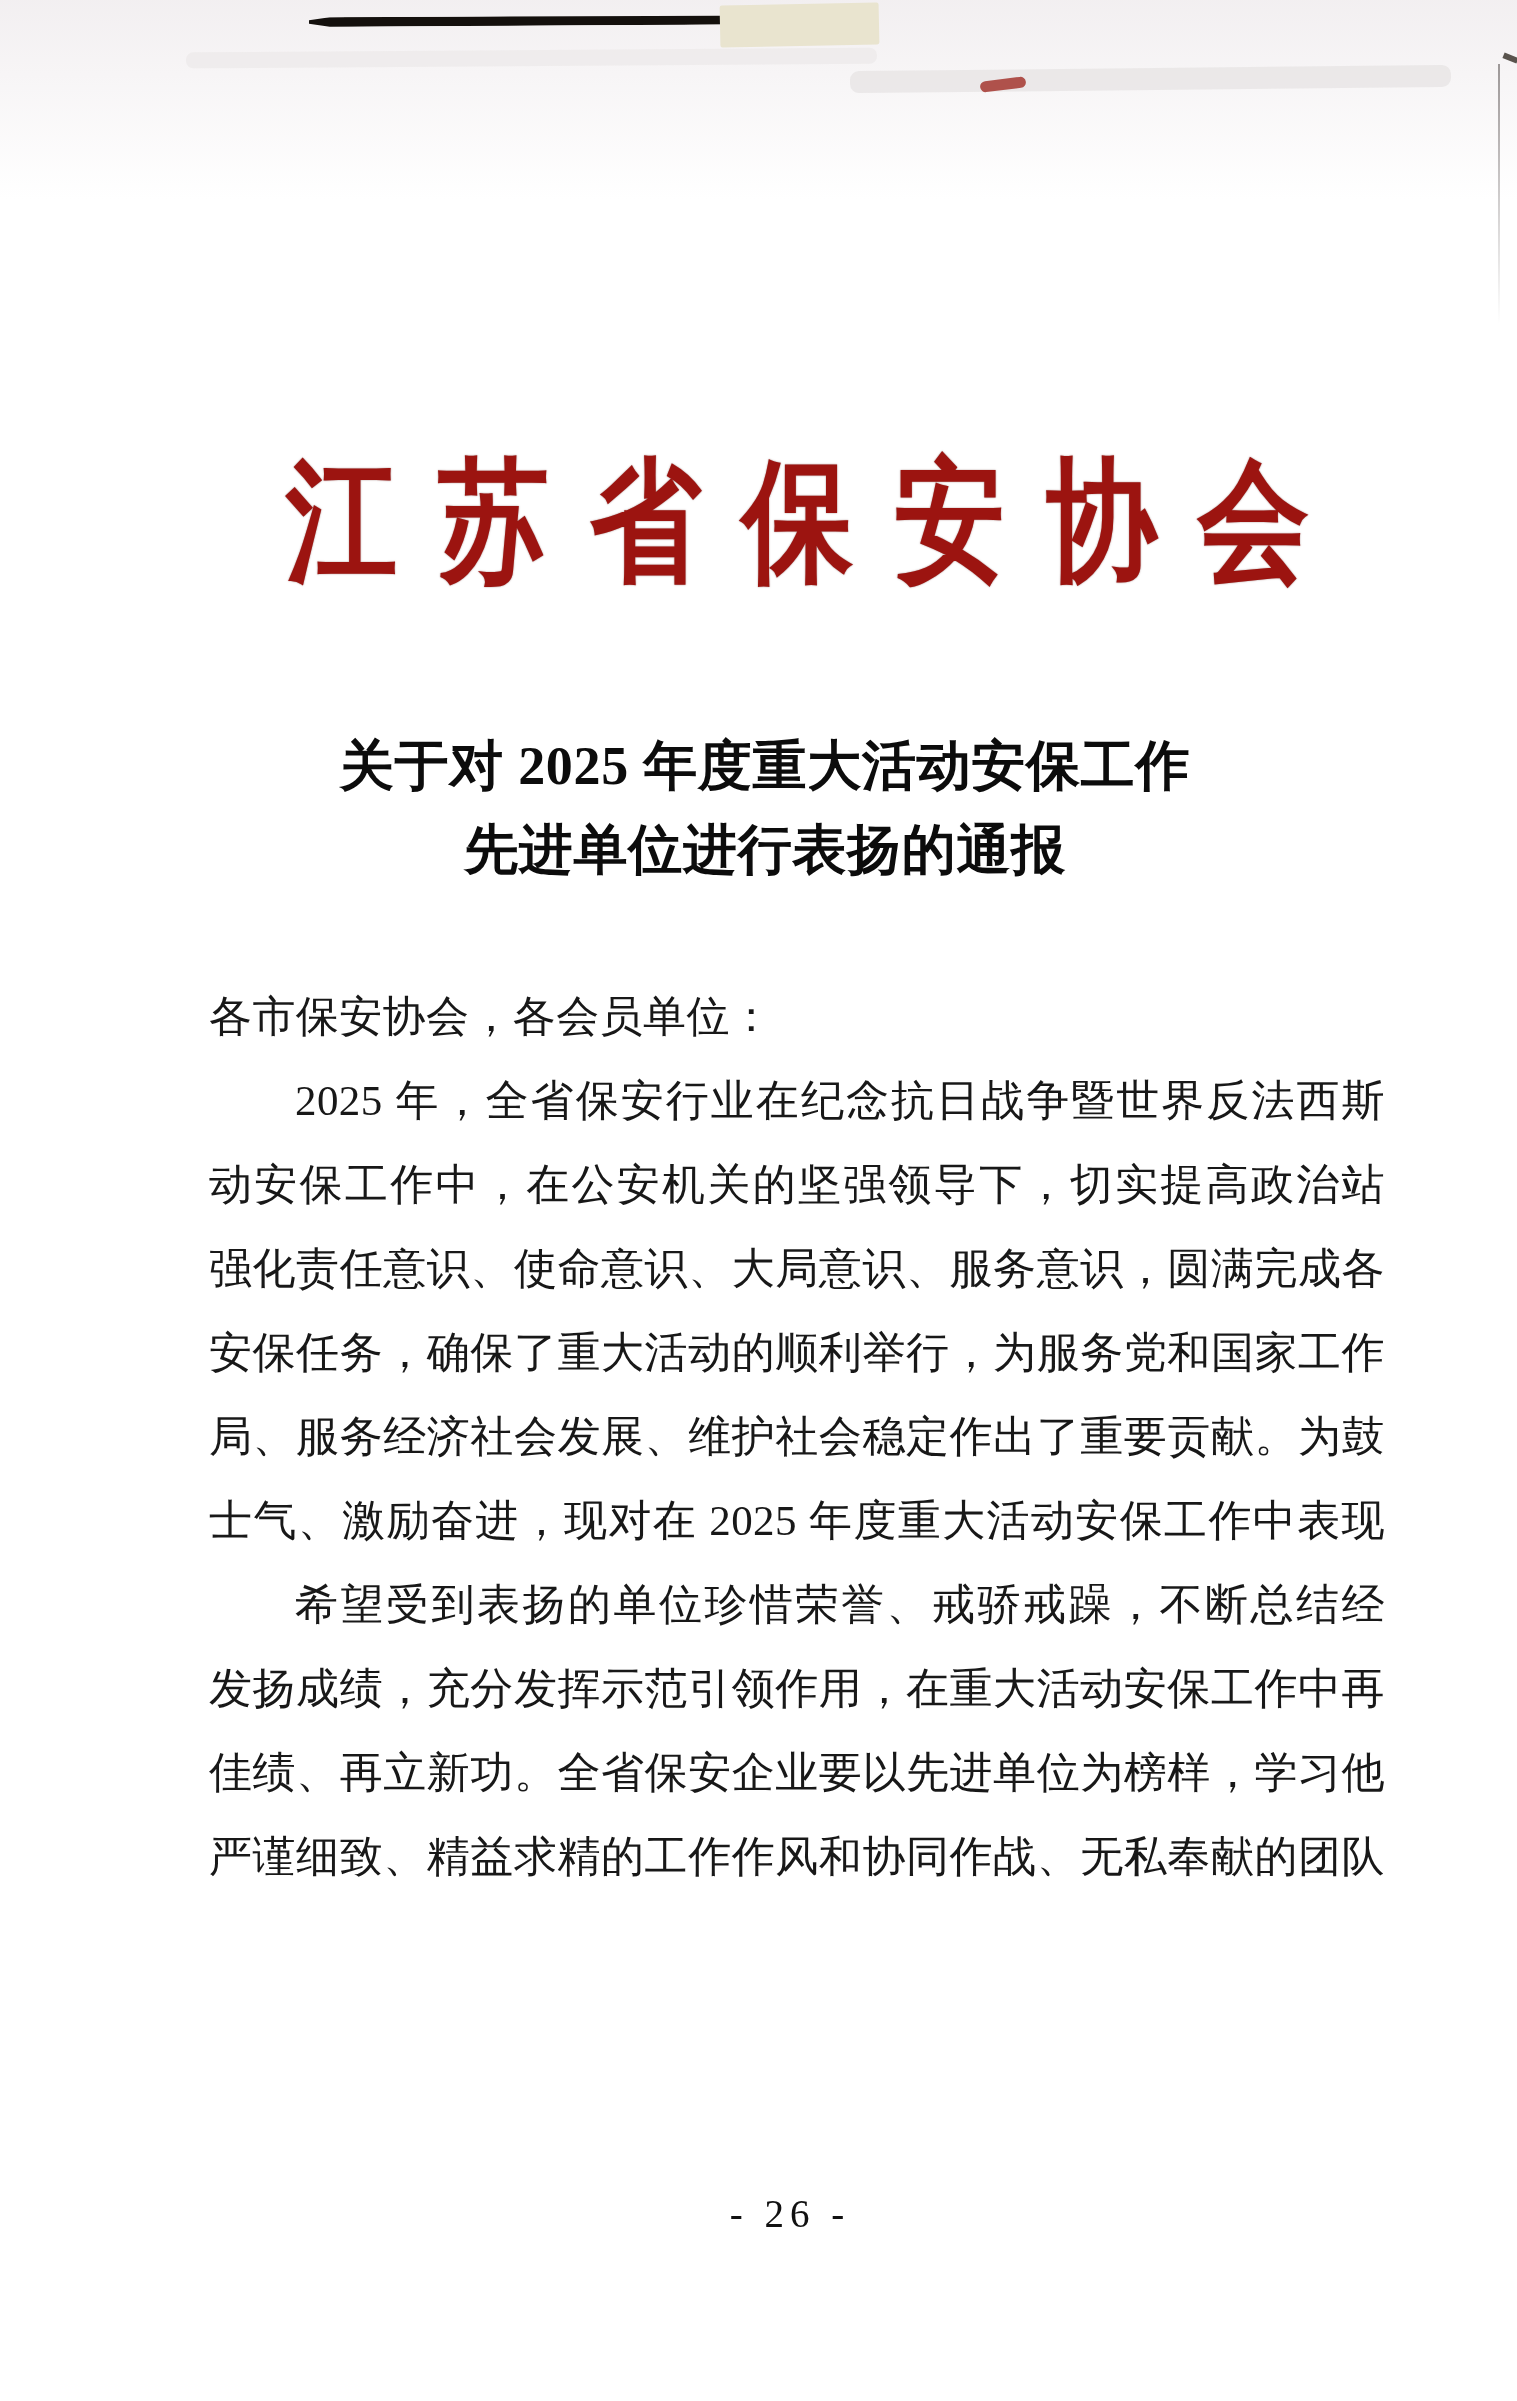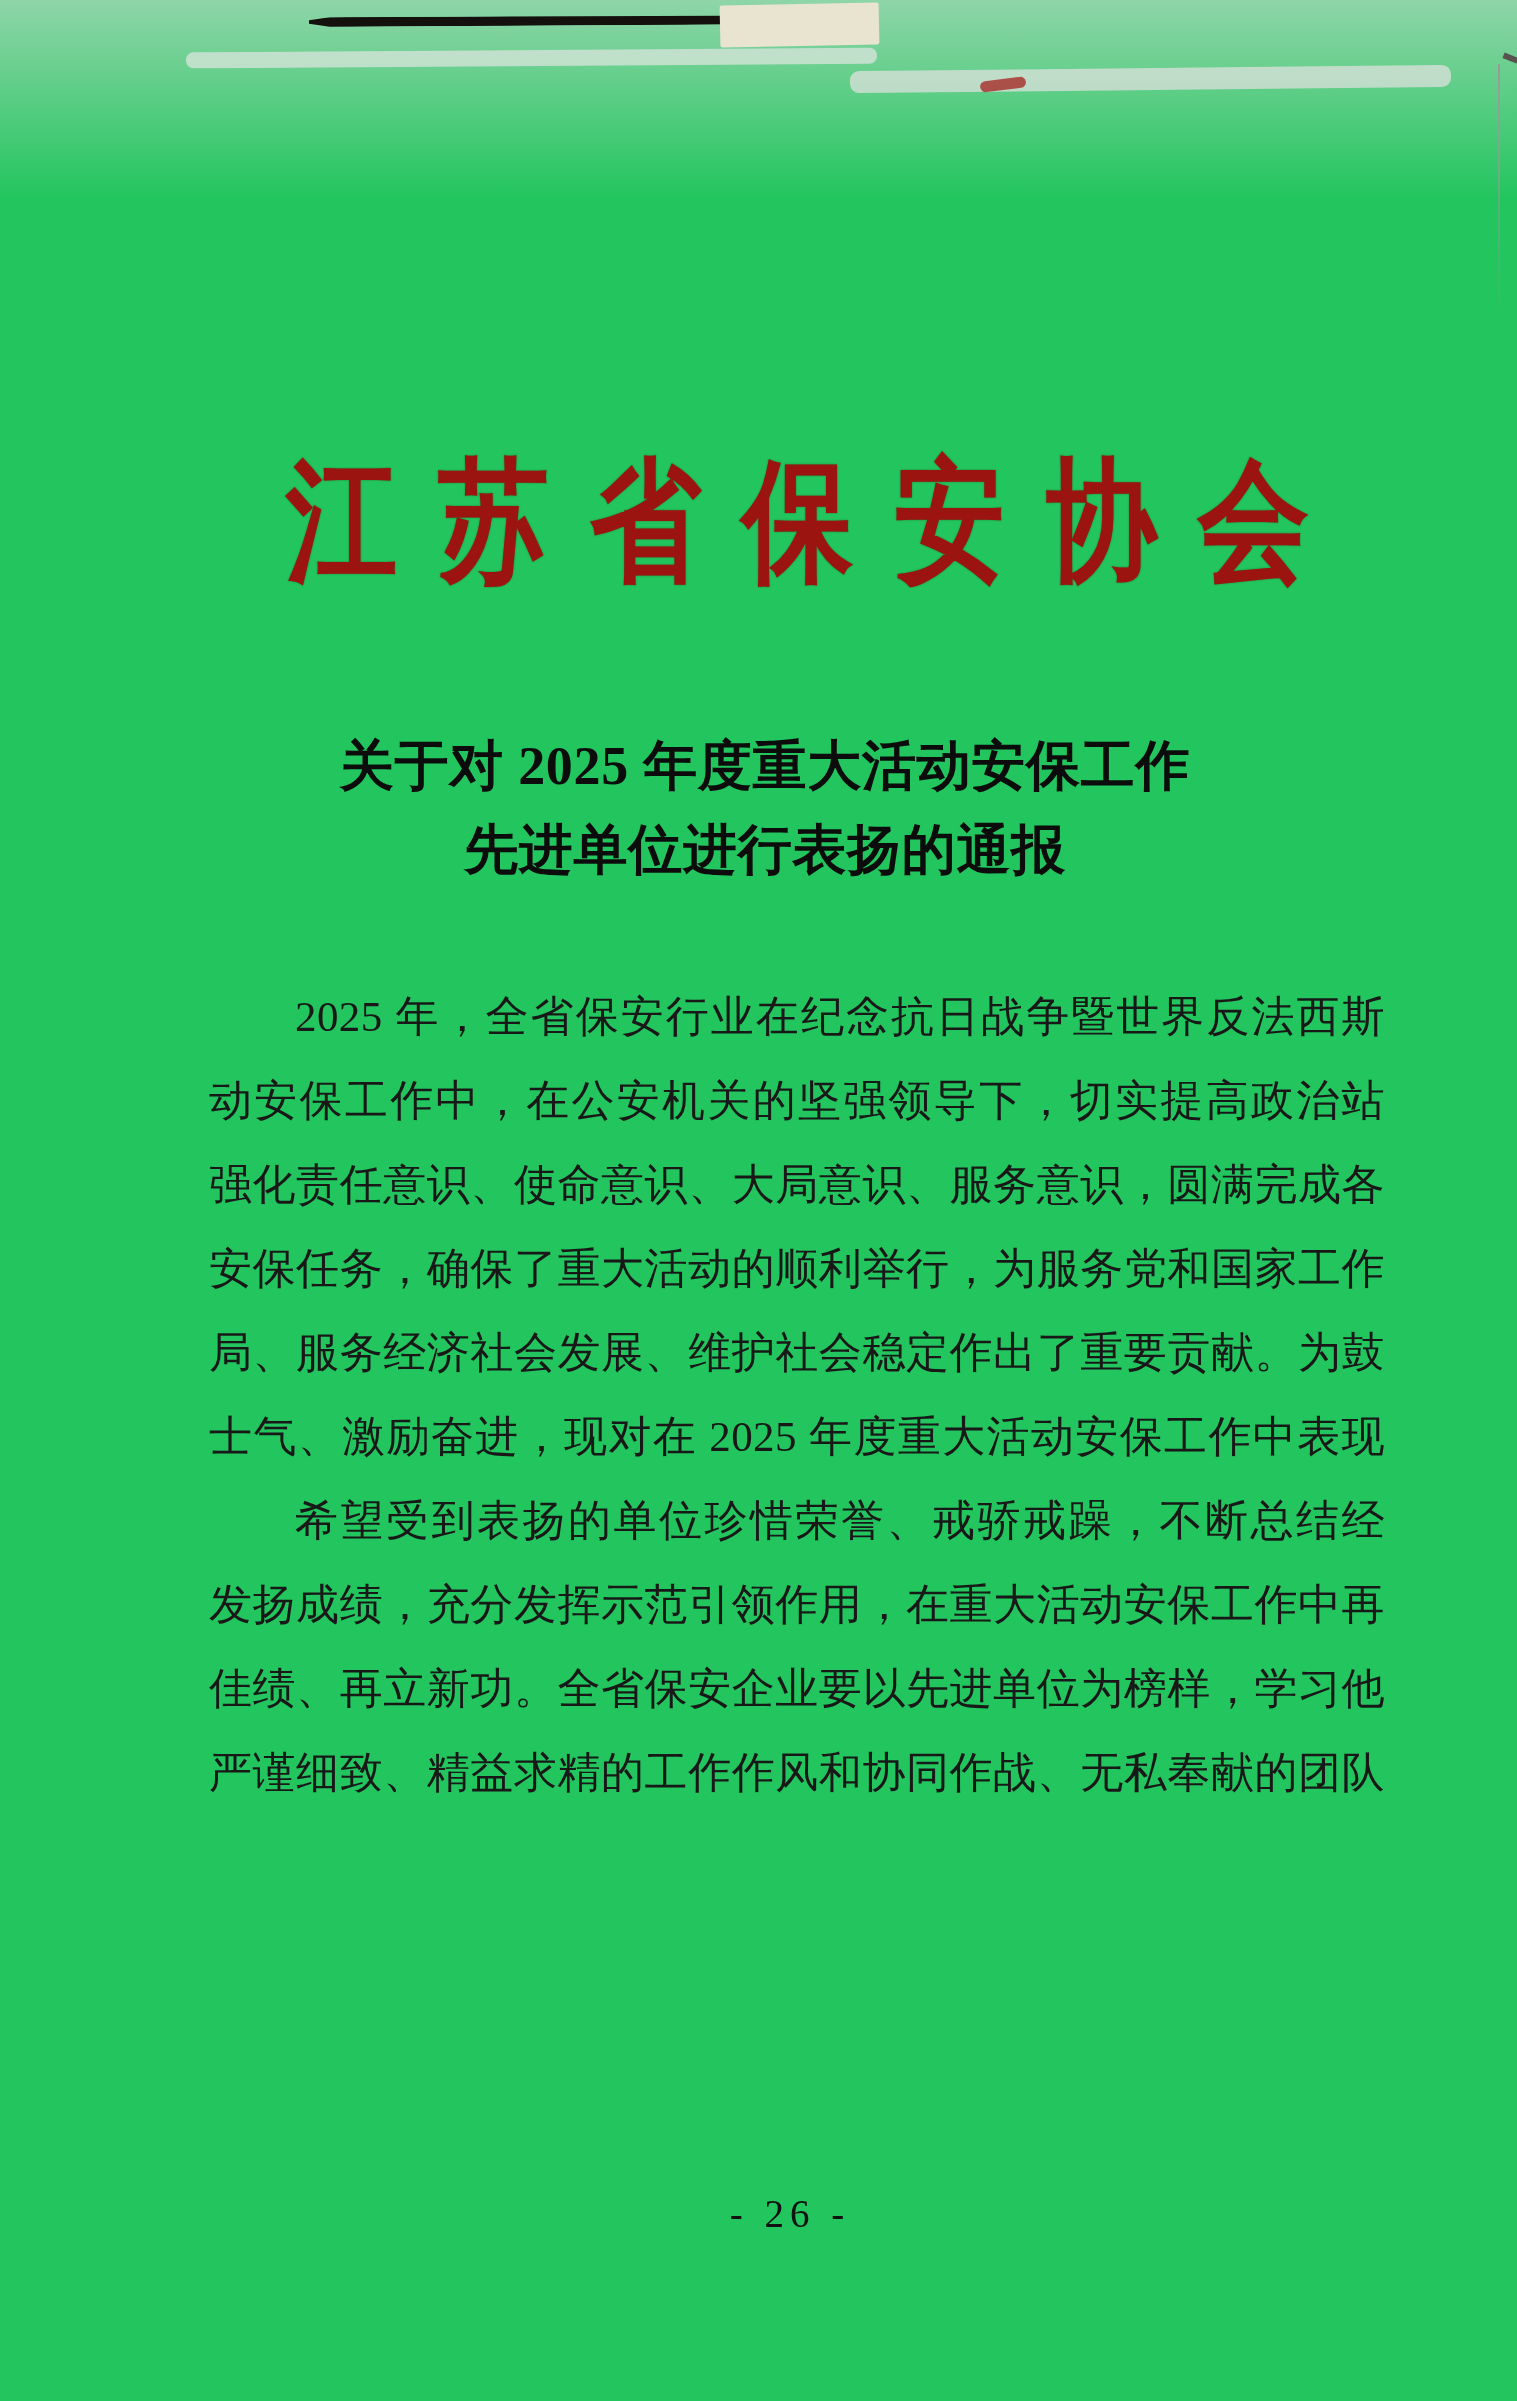--- a/index.html
+++ b/index.html
@@ -1,21 +1,21 @@
 <!DOCTYPE html>
 <html lang="zh" style="font-size:12px"><head>
 <meta charset="utf-8">
 <title>Scanned Notice</title>
 <style>
   html,body{margin:0;padding:0;background:#888;}
   .page{
     position:relative;
     width:1518px;height:2401px;
     margin:0 auto;
-    background:#22c55e;
+    background:#ffffff;
     overflow:hidden;
     font-family:"Liberation Serif","DejaVu Serif",serif;
   }
   
   .scan-tint{
     position:absolute;left:0;top:0;width:100%;height:200px;
     background:linear-gradient(180deg,rgba(232,226,229,0.55),rgba(253,253,253,0));
     pointer-events:none;
   }
   
@@ -119,20 +119,21 @@
   <div class="artifact artifact-corner-mark"></div>
 
   <header class="letterhead" style="color: rgb(156, 20, 16);">江苏省保安协会</header>
 
   <h1 class="doc-title" style="margin: 0px; color: rgb(12, 12, 12);">
     <div>关于对 2025 年度重大活动安保工作</div>
     <div>先进单位进行表扬的通报</div>
   </h1>
 
   <main class="body-text" style="color: rgb(24, 24, 24);">
+    <div class="line">各市保安协会，各会员单位：</div>
     <div>
 
         <div class="line indent fill">2025 年，全省保安行业在纪念抗日战争暨世界反法西斯战争</div>
 
 
         <div class="line fill">动安保工作中，在公安机关的坚强领导下，切实提高政治站位，</div>
 
         <div class="line fill">强化责任意识、使命意识、大局意识、服务意识，圆满完成各项</div>
 
         <div class="line fill">安保任务，确保了重大活动的顺利举行，为服务党和国家工作大</div>

